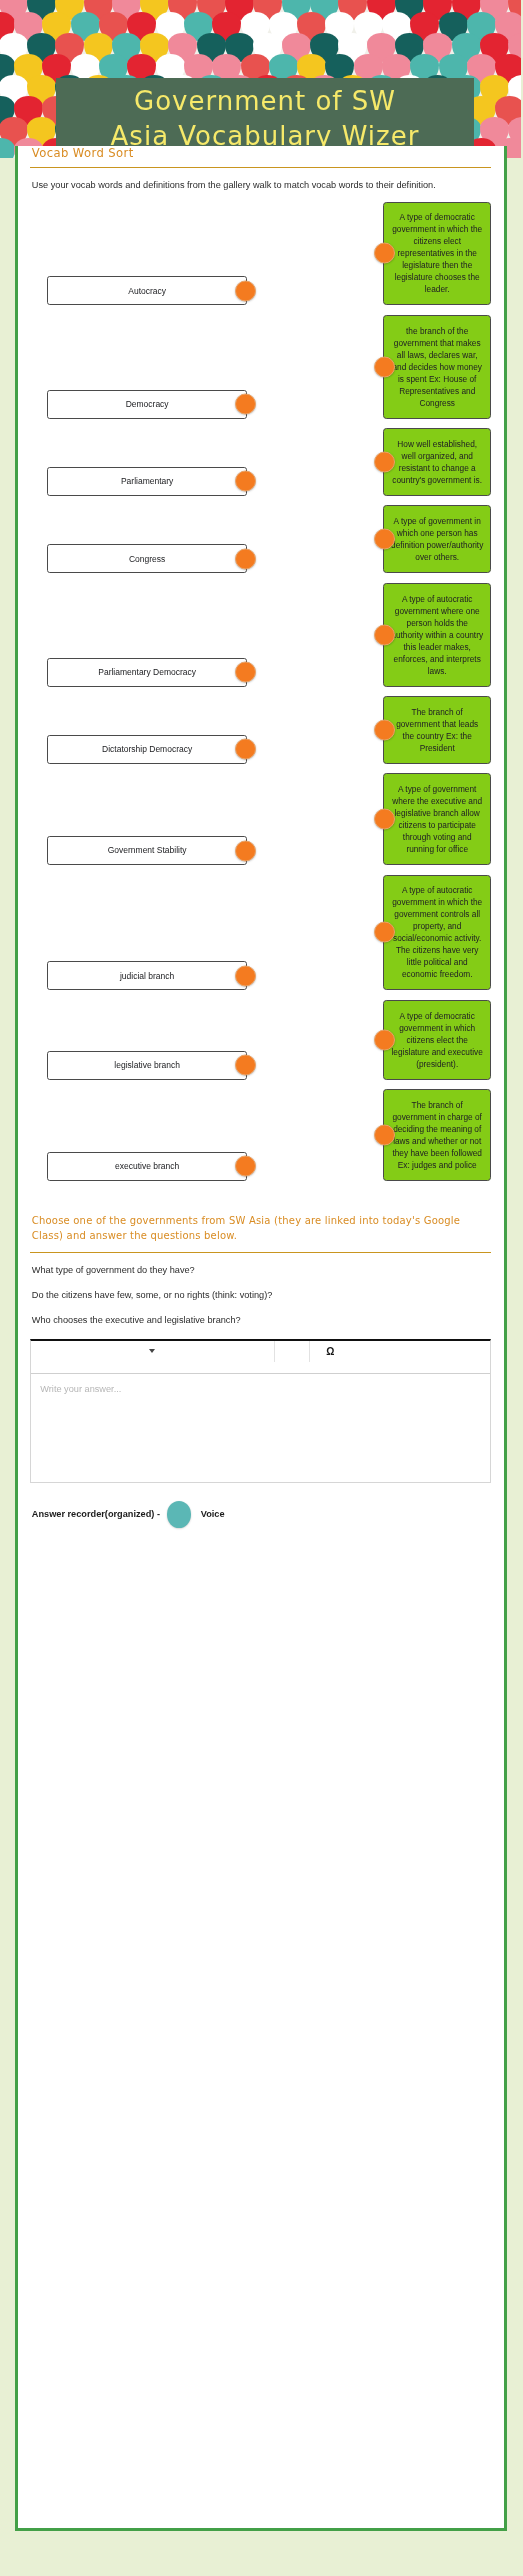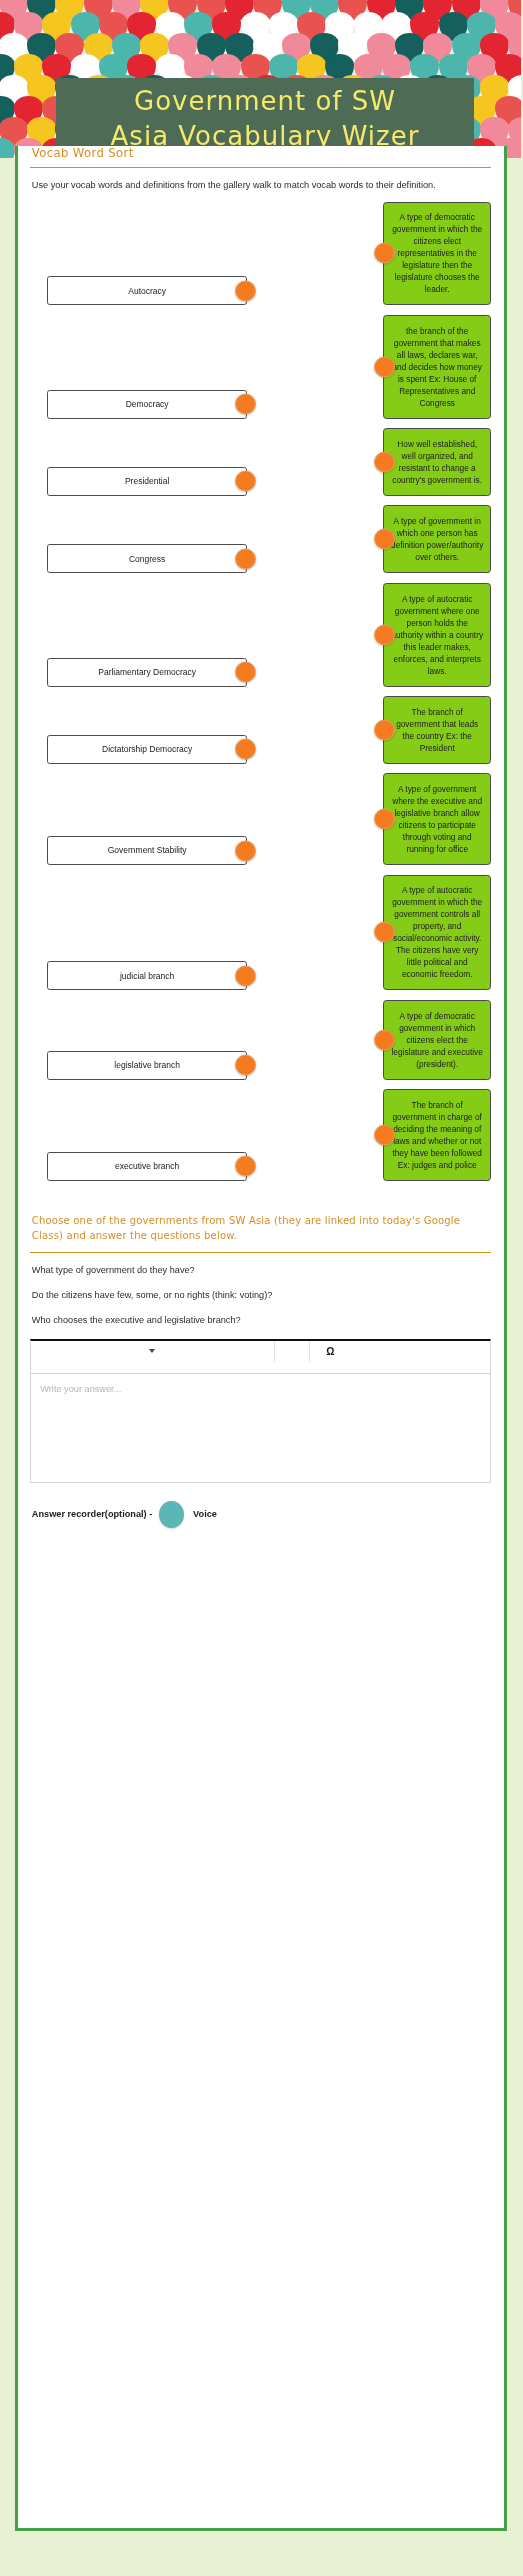--- a/index.html
+++ b/index.html
@@ -472,21 +472,21 @@
               </div>
             </div>
             <div class="spacer-col"></div>
             <div class="def-col">
               <div class="def-box"><span>the branch of the government that makes all laws, declares war, and decides how money is spent Ex: House of Representatives and Congress</span><span class="def-dot"></span></div>
             </div>
           </div>
           <div class="match-row">
             <div class="term-col">
               <div class="term-box">
-                <span>Presidential</span>
+                <span>Parliamentary</span>
                 <span class="term-dot"></span>
               </div>
             </div>
             <div class="spacer-col"></div>
             <div class="def-col">
               <div class="def-box"><span>How well established, well organized, and resistant to change a country's government is.</span><span class="def-dot"></span></div>
             </div>
           </div>
           <div class="match-row">
             <div class="term-col">
@@ -591,21 +591,21 @@
           <div class="tb-seg mid"></div>
           <div class="tb-seg last">
             <span class="omega">Ω</span>
           </div>
         </div>
         <div class="editor-body">Write your answer...</div>
       </div>
 
       <div class="recorder">
         <span class="rec-label">Answer recorder </span>
-        <span class="rec-label optional">(optional) -</span>
+        <span class="rec-label optional">(organized) -</span>
         <span class="rec-dot"></span>
         <span class="rec-voice">Voice</span>
       </div>
 
     </div>
   </div>
 </div>
 
 
 </body></html>

